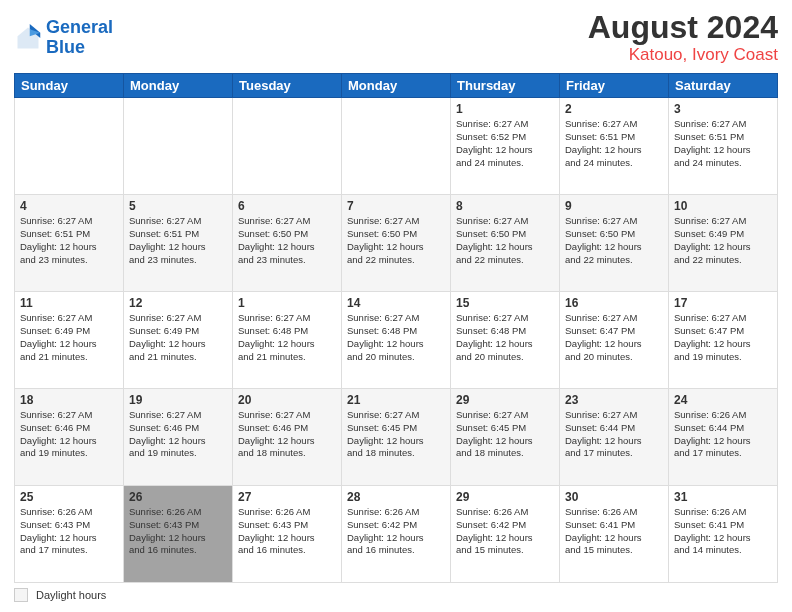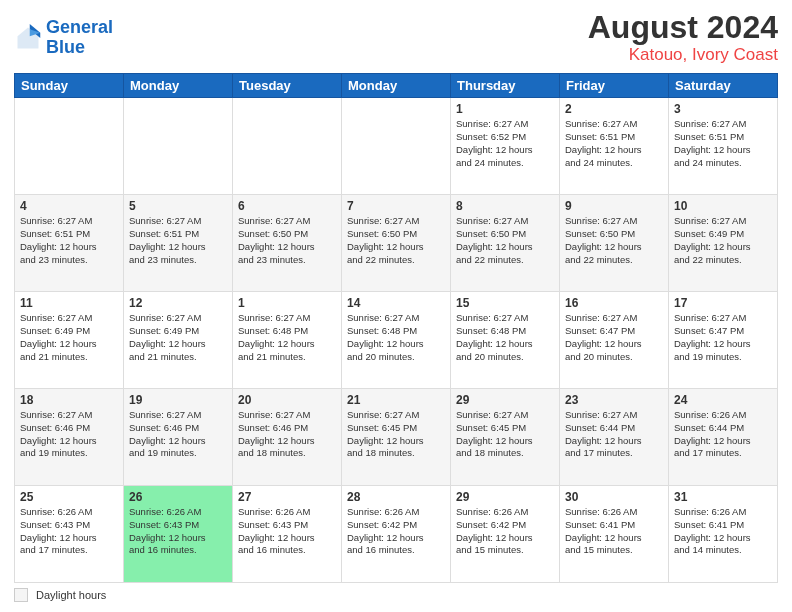--- a/index.html
+++ b/index.html
@@ -330,21 +330,21 @@
           </td>
         </tr>
         <tr>
           <td style="background: rgb(255, 255, 255);">
             <span class="day-number">25</span>
             <div class="day-info" style="white-space: pre-line;">Sunrise: 6:26 AM
 Sunset: 6:43 PM
 Daylight: 12 hours
 and 17 minutes.</div>
           </td>
-          <td style="background: #86efac;">
+          <td style="background: #a3a3a3;">
             <span class="day-number">26</span>
             <div class="day-info" style="white-space: pre-line;">Sunrise: 6:26 AM
 Sunset: 6:43 PM
 Daylight: 12 hours
 and 16 minutes.</div>
           </td>
           <td style="background: rgb(255, 255, 255);">
             <span class="day-number">27</span>
             <div class="day-info" style="white-space: pre-line;">Sunrise: 6:26 AM
 Sunset: 6:43 PM

